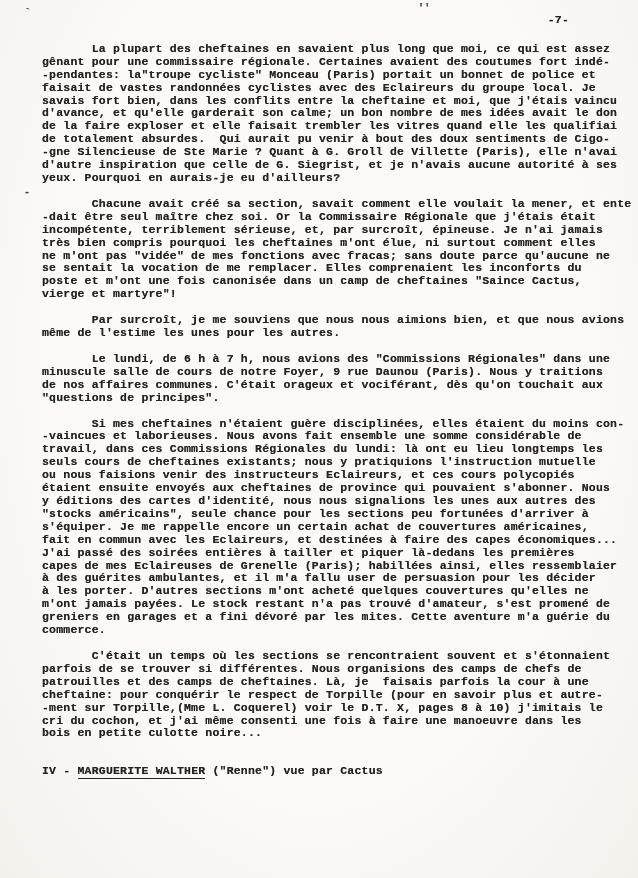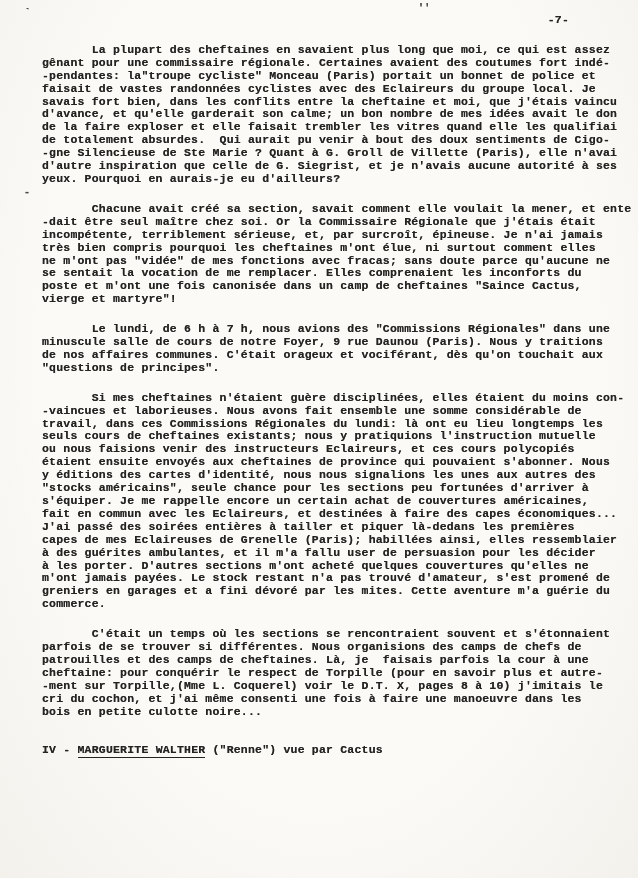--- a/index.html
+++ b/index.html
@@ -25,21 +25,21 @@
     color: #242322;
     text-shadow: 0 0 0.5px rgba(30,30,30,0.65);
   }
   .pageno {
     text-align: right;
     padding-right: 57px;
     margin: 4px 0 16px 0;
   }
   .para {
     white-space: pre;
-    margin: 17px 0 13px 0;
+    margin: 0 0 13px 0;
   }
   .heading {
     margin: 25px 0 3px 0;
     white-space: pre;
   }
   .heading .u {
     text-decoration: none;
     border-bottom: 1.5px solid #242322;
     padding-bottom: 1px;
   }
@@ -78,20 +78,22 @@
 
   <div class="para">       Chacune avait créé sa section, savait comment elle voulait la mener, et ente
 -dait être seul maître chez soi. Or la Commissaire Régionale que j'étais était
 incompétente, terriblement sérieuse, et, par surcroît, épineuse. Je n'ai jamais
 très bien compris pourquoi les cheftaines m'ont élue, ni surtout comment elles
 ne m'ont pas "vidée" de mes fonctions avec fracas; sans doute parce qu'aucune ne
 se sentait la vocation de me remplacer. Elles comprenaient les inconforts du
 poste et m'ont une fois canonisée dans un camp de cheftaines "Saince Cactus,
 vierge et martyre"!</div>
 
+  <div class="para">       Par surcroît, je me souviens que nous nous aimions bien, et que nous avions
+même de l'estime les unes pour les autres.</div>
 
   <div class="para">       Le lundi, de 6 h à 7 h, nous avions des "Commissions Régionales" dans une
 minuscule salle de cours de notre Foyer, 9 rue Daunou (Paris). Nous y traitions
 de nos affaires communes. C'était orageux et vociférant, dès qu'on touchait aux
 "questions de principes".</div>
 
   <div class="para">       Si mes cheftaines n'étaient guère disciplinées, elles étaient du moins con-
 -vaincues et laborieuses. Nous avons fait ensemble une somme considérable de
 travail, dans ces Commissions Régionales du lundi: là ont eu lieu longtemps les
 seuls cours de cheftaines existants; nous y pratiquions l'instruction mutuelle

